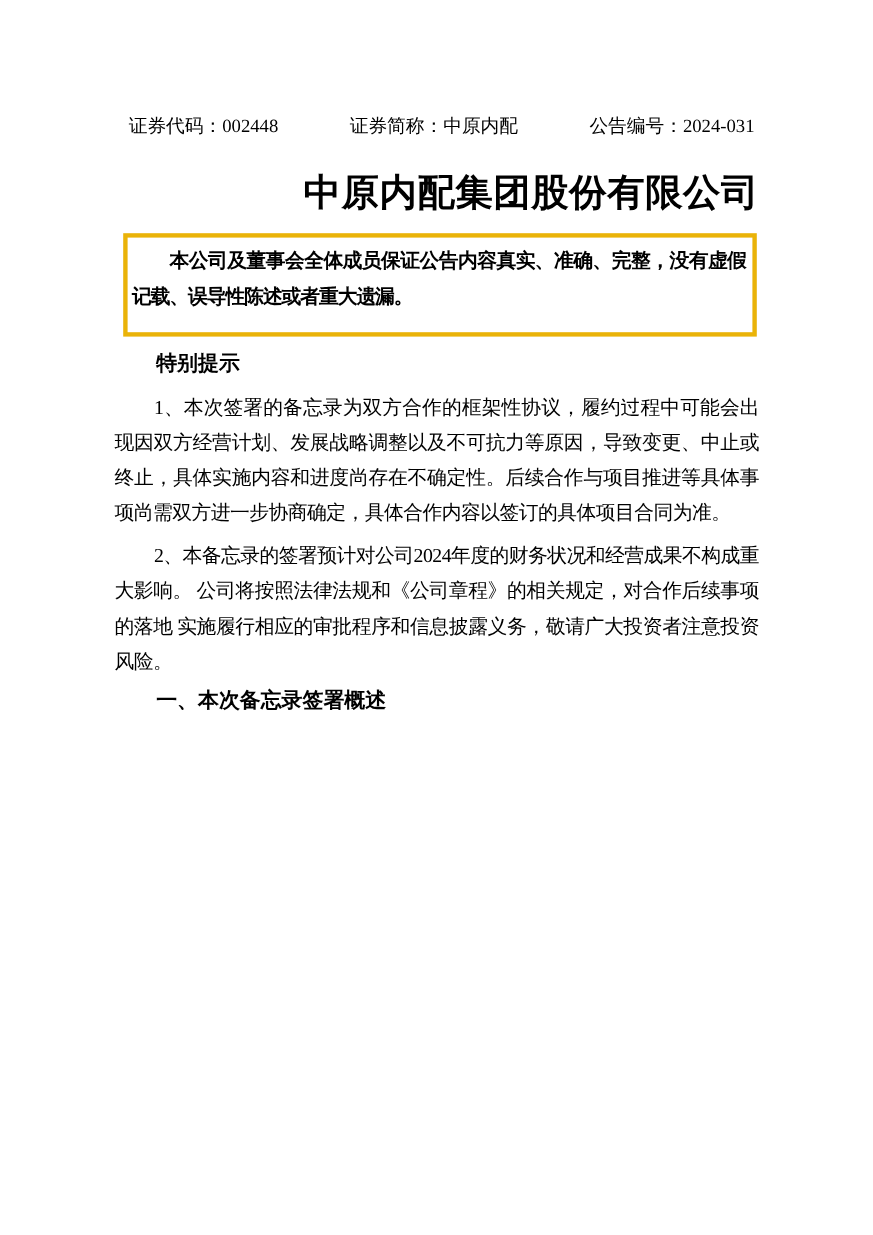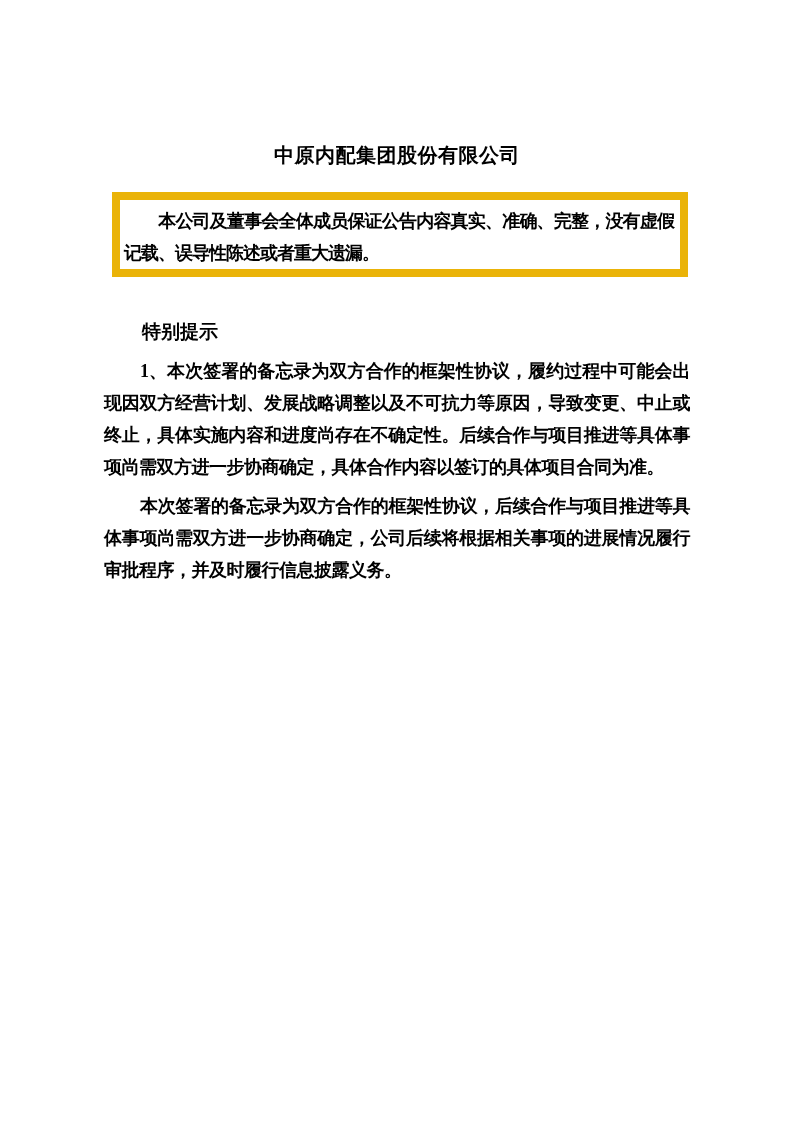--- a/index.html
+++ b/index.html
@@ -26,76 +26,81 @@
     font-size: 17px;
     line-height: 20px;
     padding: 0 4px 0 13px;
     white-space: nowrap;
   }
   .doc-header span {
     display: inline-block;
   }
   .doc-title {
     margin: 28px 0 0 0;
-    text-align: center;
+    text-align: right;
     font-family: "Liberation Sans", "DejaVu Sans", sans-serif;
     font-weight: bold;
-    font-size: 20px;
+    font-size: 34px;
     line-height: 45px;
     letter-spacing: 0.5px;
   }
   .notice-box {
     margin: 14px 2px 0 8px;
-    border: 8px solid #eab308;
-    padding: 5px 6px 0 4px;
+    border: 4px solid #eab308;
+    padding: 5px 6px 17px 4px;
     box-sizing: border-box;
   }
   .notice-box p {
     margin: 0;
     font-family: "Liberation Sans", "DejaVu Sans", sans-serif;
     font-weight: bold;
     font-size: 18px;
     line-height: 32px;
     letter-spacing: -1px;
     text-indent: 1.9em;
     text-align: justify;
   }
   .h-note, .h-section {
     font-family: "Liberation Sans", "DejaVu Sans", sans-serif;
     font-weight: bold;
     font-size: 19px;
     line-height: 32px;
     padding-left: 38px;
   }
-  .h-note { margin: 39px 0 0 0; }
+  .h-note { margin: 9px 0 0 0; }
   .h-section { margin: 5px 0 0 0; }
   p.body-para {
     margin: 7px 0 0 0;
     font-size: 18px;
     line-height: 32px;
     letter-spacing: -0.5px;
     text-indent: 2em;
     text-align: justify;
-    font-weight: bold;
   }
 </style>
 </head>
 <body>
 
 <div class="page">
 
+  <div class="doc-header">
+    <span>证券代码：002448</span>
+    <span>证券简称：中原内配</span>
+    <span>公告编号：2024-031</span>
+  </div>
 
   <div class="doc-title">
     <div>中原内配集团股份有限公司</div>
   </div>
 
   <div class="notice-box">
     <p>本公司及董事会全体成员保证公告内容真实、准确、完整，没有虚假记载、误导性陈述或者重大遗漏。</p>
   </div>
 
   <div class="h-note">特别提示</div>
 
   <p class="body-para">1、本次签署的备忘录为双方合作的框架性协议，履约过程中可能会出现因双方经营计划、发展战略调整以及不可抗力等原因，导致变更、中止或终止，具体实施内容和进度尚存在不确定性。后续合作与项目推进等具体事项尚需双方进一步协商确定，具体合作内容以签订的具体项目合同为准。</p>
+  <p class="body-para">2、本备忘录的签署预计对公司2024年度的财务状况和经营成果不构成重大影响。 公司将按照法律法规和《公司章程》的相关规定，对合作后续事项的落地 实施履行相应的审批程序和信息披露义务，敬请广大投资者注意投资风险。</p>
 
+  <div class="h-section">一、本次备忘录签署概述</div>
 
-  <p class="body-para">本次签署的备忘录为双方合作的框架性协议，后续合作与项目推进等具体事项尚需双方进一步协商确定，公司后续将根据相关事项的进展情况履行审批程序，并及时履行信息披露义务。</p>
 
 </div>
 
 </body></html>

